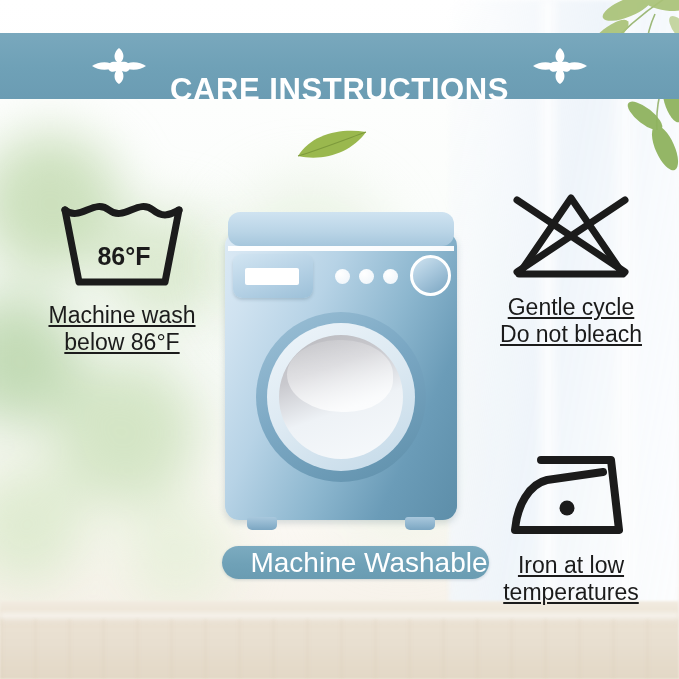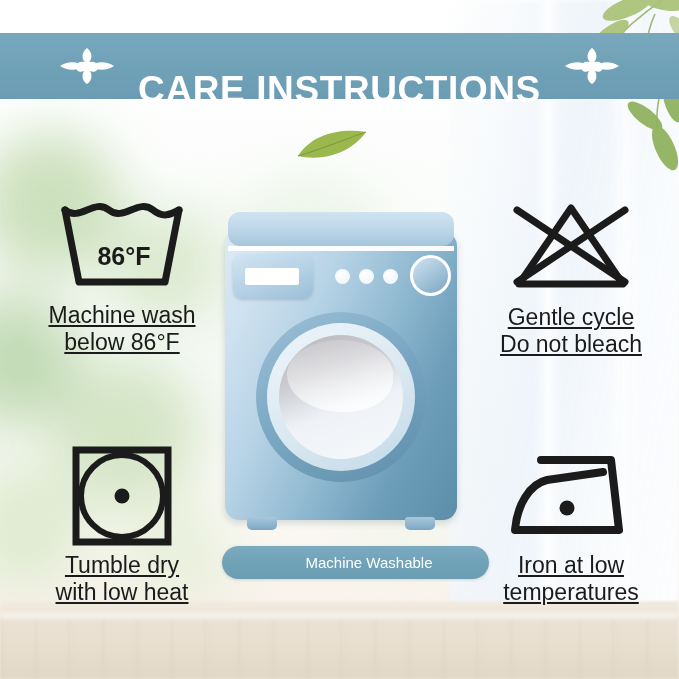--- a/index.html
+++ b/index.html
@@ -44,31 +44,31 @@
     filter:blur(1.6px);opacity:.8;}
 
   
   .branch{position:absolute;right:-6px;top:-12px;width:180px;height:190px;pointer-events:none;}
   .leaf-float{position:absolute;left:296px;top:128px;width:72px;height:34px;pointer-events:none;}
 
   
   .banner{position:absolute;left:0;top:33px;width:679px;height:66px;
     background:linear-gradient(180deg,#79a8bd 0%,#6fa1b7 52%,#6b9cb3 100%);
     display:flex;align-items:center;justify-content:center;gap:22px;}
-  .banner-title{color:#ffffff;font-size:37px;font-weight:bold;letter-spacing:.6px;
+  .banner-title{color:#ffffff;font-size:31px;font-weight:bold;letter-spacing:.6px;
     line-height:1;white-space:nowrap;margin-top:46px;}
   .fleur{width:58px;height:40px;flex:0 0 auto;}
 
   
   .sym{position:absolute;text-align:center;}
   .sym .icon-wrap{height:112px;display:flex;align-items:center;justify-content:center;}
   .sym .cap{font-size:23px;color:#1b1b1b;line-height:1.18;white-space:pre-line;text-decoration:underline;}
 
   #sym-wash  {left:14px;  top:190px; width:216px;}
-  #sym-bleach{left:470px; top:192px; width:202px;}
+  #sym-bleach{left:470px; top:182px; width:202px;}
   #sym-dry   {left:14px;  top:440px; width:216px;}
   #sym-iron  {left:470px; top:440px; width:202px;text-align:center;}
 
   .basin-temp{position:absolute;left:4px;right:0;top:52px;font-size:25px;font-weight:bold;color:#1b1b1b;}
   .icon-rel{position:relative;}
 
   
   .wm{position:absolute;left:225px;top:212px;width:232px;height:312px;}
   .wm-body{position:absolute;left:0;top:20px;width:232px;height:288px;border-radius:14px;
     background:linear-gradient(115deg,#dceaf5 0%,#cfe2f0 14%,#b7d3e6 34%,#8db7cf 58%,#6b9cb8 78%,#5d8ea9 100%);
@@ -97,21 +97,21 @@
     background:linear-gradient(170deg, rgba(255,255,255,.1) 0%, rgba(255,255,255,.55) 60%, rgba(255,255,255,.85) 100%);}
   .wm-foot{position:absolute;top:305px;width:30px;height:13px;border-radius:3px 3px 5px 5px;
     background:linear-gradient(180deg,#a9c8dd,#7ba6c2);}
   .wm-foot.l{left:22px;} .wm-foot.r{left:180px;}
 
   
   .badge{position:absolute;left:222px;top:546px;width:267px;height:33px;border-radius:17px;
     background:linear-gradient(180deg,#7cabc0 0%,#6fa1b7 55%,#6a9cb2 100%);
     display:flex;align-items:center;justify-content:center;
     box-shadow:0 1px 3px rgba(80,110,130,.25);}
-  .badge-text{color:#ffffff;font-size:15px;line-height:1;margin-left:27px;}
+  .badge-text{color:#ffffff;font-size:28px;line-height:1;margin-left:27px;}
 </style>
 </head>
 <body>
 
 <div id="stage">
 
   <div class="bg-base"></div>
   <div class="bg-foliage-left"></div>
   <div class="bg-foliage-mid"></div>
   <div class="bg-window"></div>
@@ -184,31 +184,20 @@
       <svg width="128" height="100" viewBox="0 0 128 100">
         <path d="M64 10 L116 86 L12 86 Z" fill="none" stroke="#1b1b1b" stroke-width="7" stroke-linejoin="round"></path>
         <path d="M10 12 L118 84" stroke="#1b1b1b" stroke-width="7" stroke-linecap="round"></path>
         <path d="M118 12 L10 84" stroke="#1b1b1b" stroke-width="7" stroke-linecap="round"></path>
       </svg>
     </div>
     <div class="cap">Gentle cycle
 Do not bleach</div>
   </div>
 
-  <div class="sym" id="sym-dry">
-    <div class="icon-wrap">
-      <svg width="104" height="104" viewBox="0 0 104 104">
-        <rect x="6" y="6" width="92" height="92" fill="none" stroke="#1b1b1b" stroke-width="7"></rect>
-        <circle cx="52" cy="52" r="41" fill="none" stroke="#1b1b1b" stroke-width="6"></circle>
-        <circle cx="52" cy="52" r="7.5" fill="#1b1b1b"></circle>
-      </svg>
-    </div>
-    <div class="cap">Tumble dry
-with low heat</div>
-  </div>
 
   <div class="sym" id="sym-iron">
     <div class="icon-wrap">
       <svg width="128" height="92" viewBox="0 0 128 92">
         <path d="M34 10 L104 10 L112 80 L8 80 C10 56 22 34 40 30 L96 22" fill="none" stroke="#1b1b1b" stroke-width="8" stroke-linejoin="round" stroke-linecap="round"></path>
         <circle cx="60" cy="58" r="7.5" fill="#1b1b1b"></circle>
       </svg>
     </div>
     <div class="cap">Iron at low
 temperatures</div>

